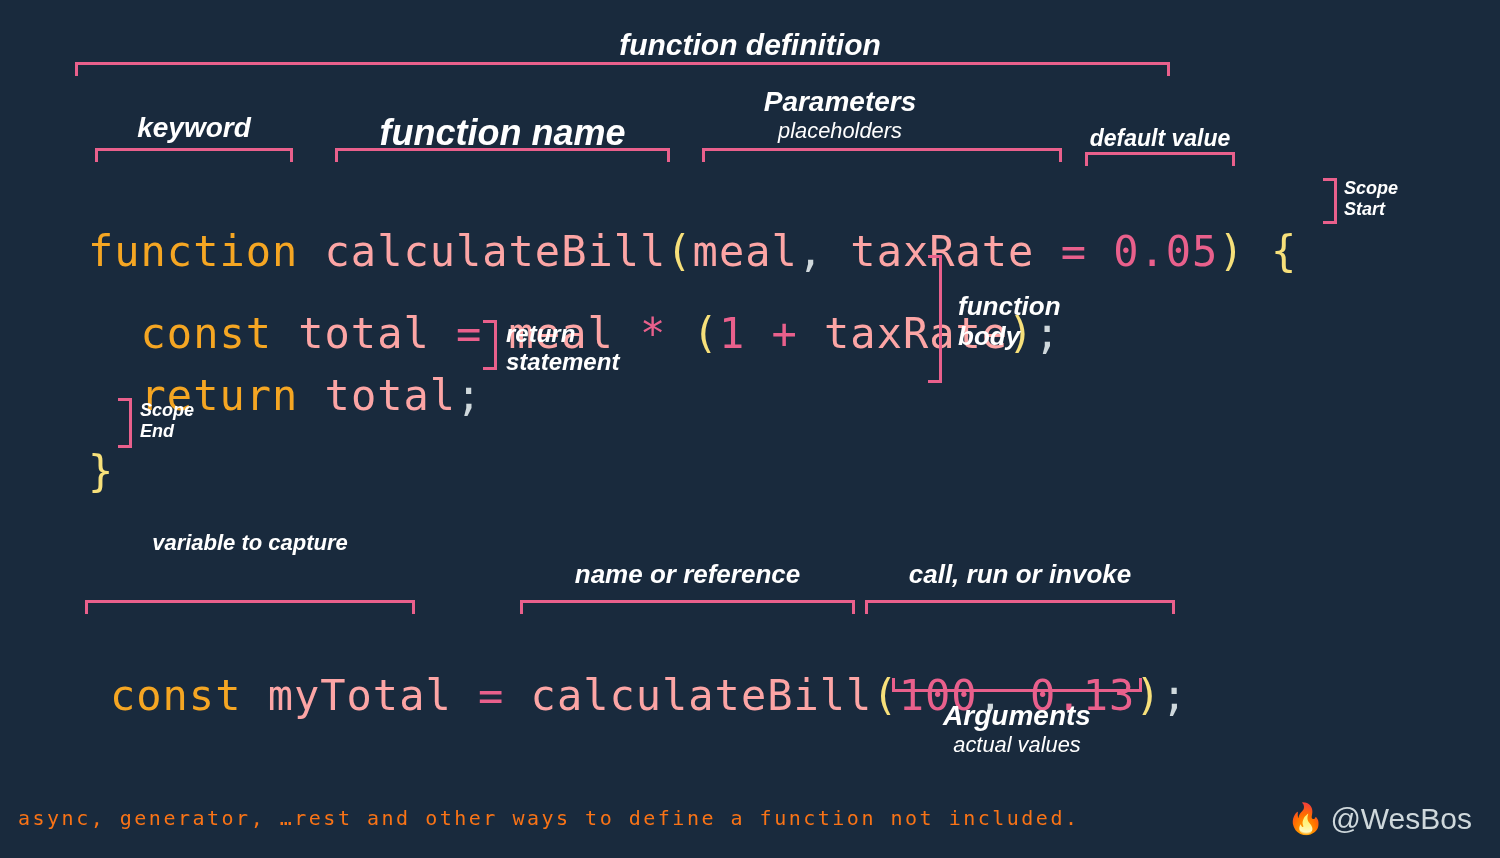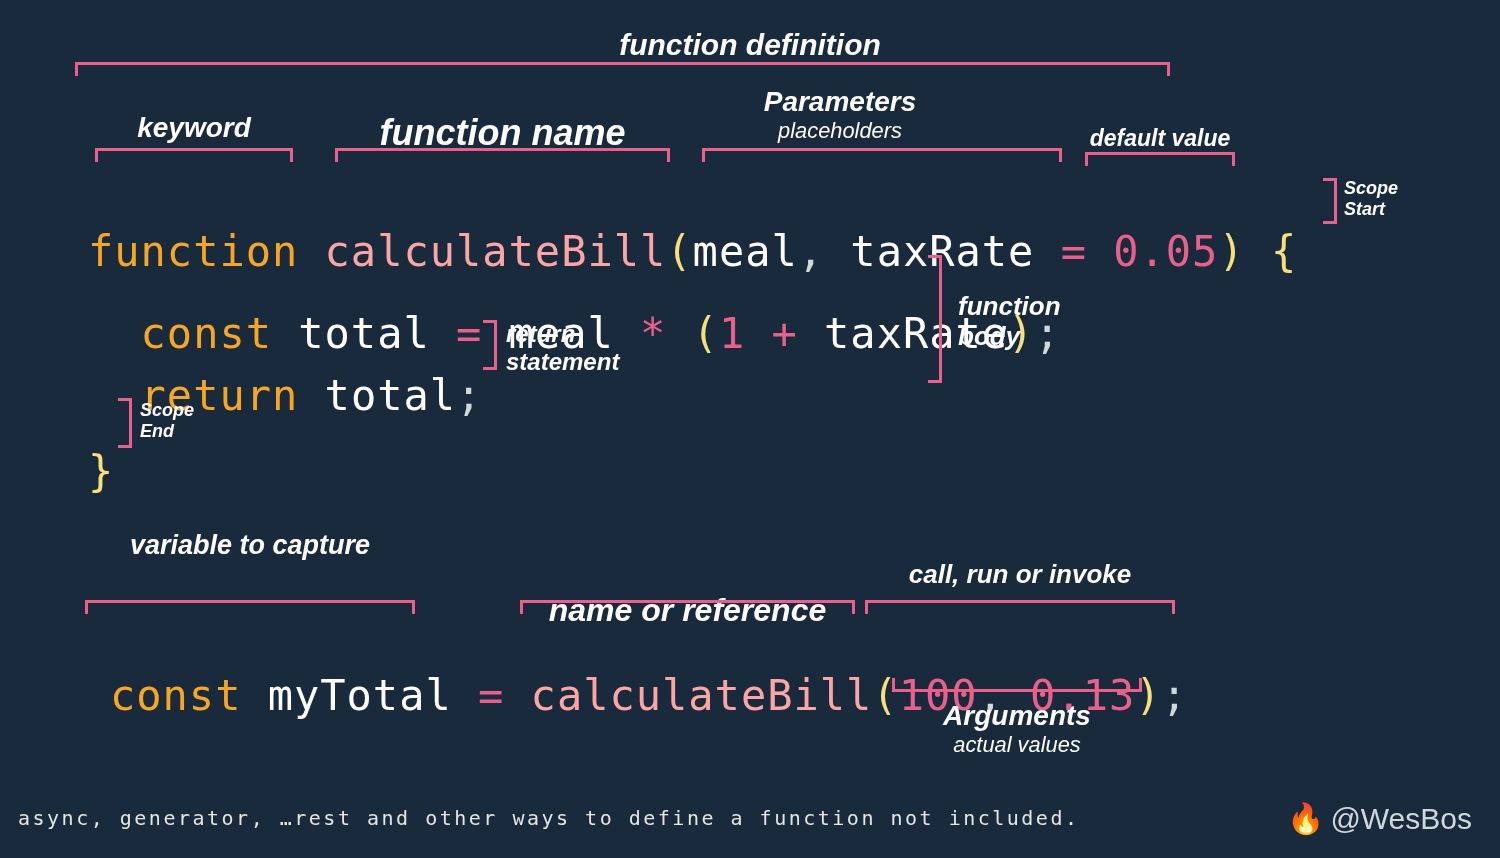--- a/index.html
+++ b/index.html
@@ -6,21 +6,21 @@
   body {
     width:1500px; height:858px;
     background:#192a3d;
     font-family: Menlo, Consolas, "DejaVu Sans Mono", monospace;
     position:relative;
     overflow:hidden;
   }
   .code { position:absolute; white-space:pre; font-size:42px; letter-spacing:1px; }
   .kw   { color:#f5a623; }   
   .fn   { color:#fca5a5; }   
-  .id   { color:#ffffff; }   
+  .id   { color:#fca5a5; }   
   .punct{ color:#cfd8dc; }
   .op   { color:#e9608c; }
   .num  { color:#e9608c; }
   .paren{ color:#f7e07a; }
   .brace{ color:#f7e07a; }
 
   .label {
     position:absolute;
     color:#ffffff;
     font-family: -apple-system, Helvetica, Arial, sans-serif;
@@ -35,21 +35,21 @@
     display:block;
   }
 
   .bracket { position:absolute; border-color:#e9608c; border-style:solid; }
   .br-top  { border-width:3px 3px 0 3px; height:14px; }
   .br-bot  { border-width:0 3px 3px 3px; height:14px; }
   .br-right{ border-width:3px 3px 3px 0; width:14px; }
 
   .footer {
     position:absolute; left:18px; bottom:28px;
-    color:#e5e5e5; font-size:20px; letter-spacing:2.5px;
+    color:#f97316; font-size:20px; letter-spacing:2.5px;
     font-family: Menlo, Consolas, monospace;
   }
   .handle {
     position:absolute; right:28px; bottom:22px;
     color:#cfd8dc; font-size:30px;
     font-family: -apple-system, Helvetica, Arial, sans-serif;
   }
   .handle .fire { margin-right:6px; }
 </style>
 </head>
@@ -105,26 +105,26 @@
 
 <div class="code" style="left:88px; top:398px;">
 <span class="brace">}</span>
 </div>
 <div class="bracket br-right" style="left:118px; top:398px; height:50px;"></div>
 <div class="label" style="left:140px; top:400px; font-size:18px; text-align:left;">
   <span>Scope</span><br>
   <span>End</span>
 </div>
 
-<div class="label" style="left:85px; width:330px; top:530px; font-size:27px;">
+<div class="label" style="left:85px; width:330px; top:530px; font-size:22px;">
   <span>variable to capture</span><br>
 </div>
 <div class="bracket br-top" style="left:85px; width:330px; top:600px;"></div>
 
-<div class="label" style="left:520px; width:335px; top:560px; font-size:32px;margin-top:32px;">name or reference</div>
+<div class="label" style="left:520px; width:335px; top:560px; font-size:26px;">name or reference</div>
 <div class="bracket br-top" style="left:520px; width:335px; top:600px;"></div>
 
 <div class="label" style="left:865px; width:310px; top:560px; font-size:26px;">call, run or invoke</div>
 <div class="bracket br-top" style="left:865px; width:310px; top:600px;"></div>
 
 <div class="code" style="left:86px; top:622px;margin-left:24px;">
 <span class="kw">const </span><span class="id">myTotal </span><span class="op">= </span><span class="fn">calculateBill</span><span class="paren">(</span><span class="num">100</span><span class="punct">, </span><span class="num">0.13</span><span class="paren">)</span><span class="punct">;</span>
 </div>
 
 <div class="bracket br-bot" style="left:892px; width:250px; top:678px;"></div>

